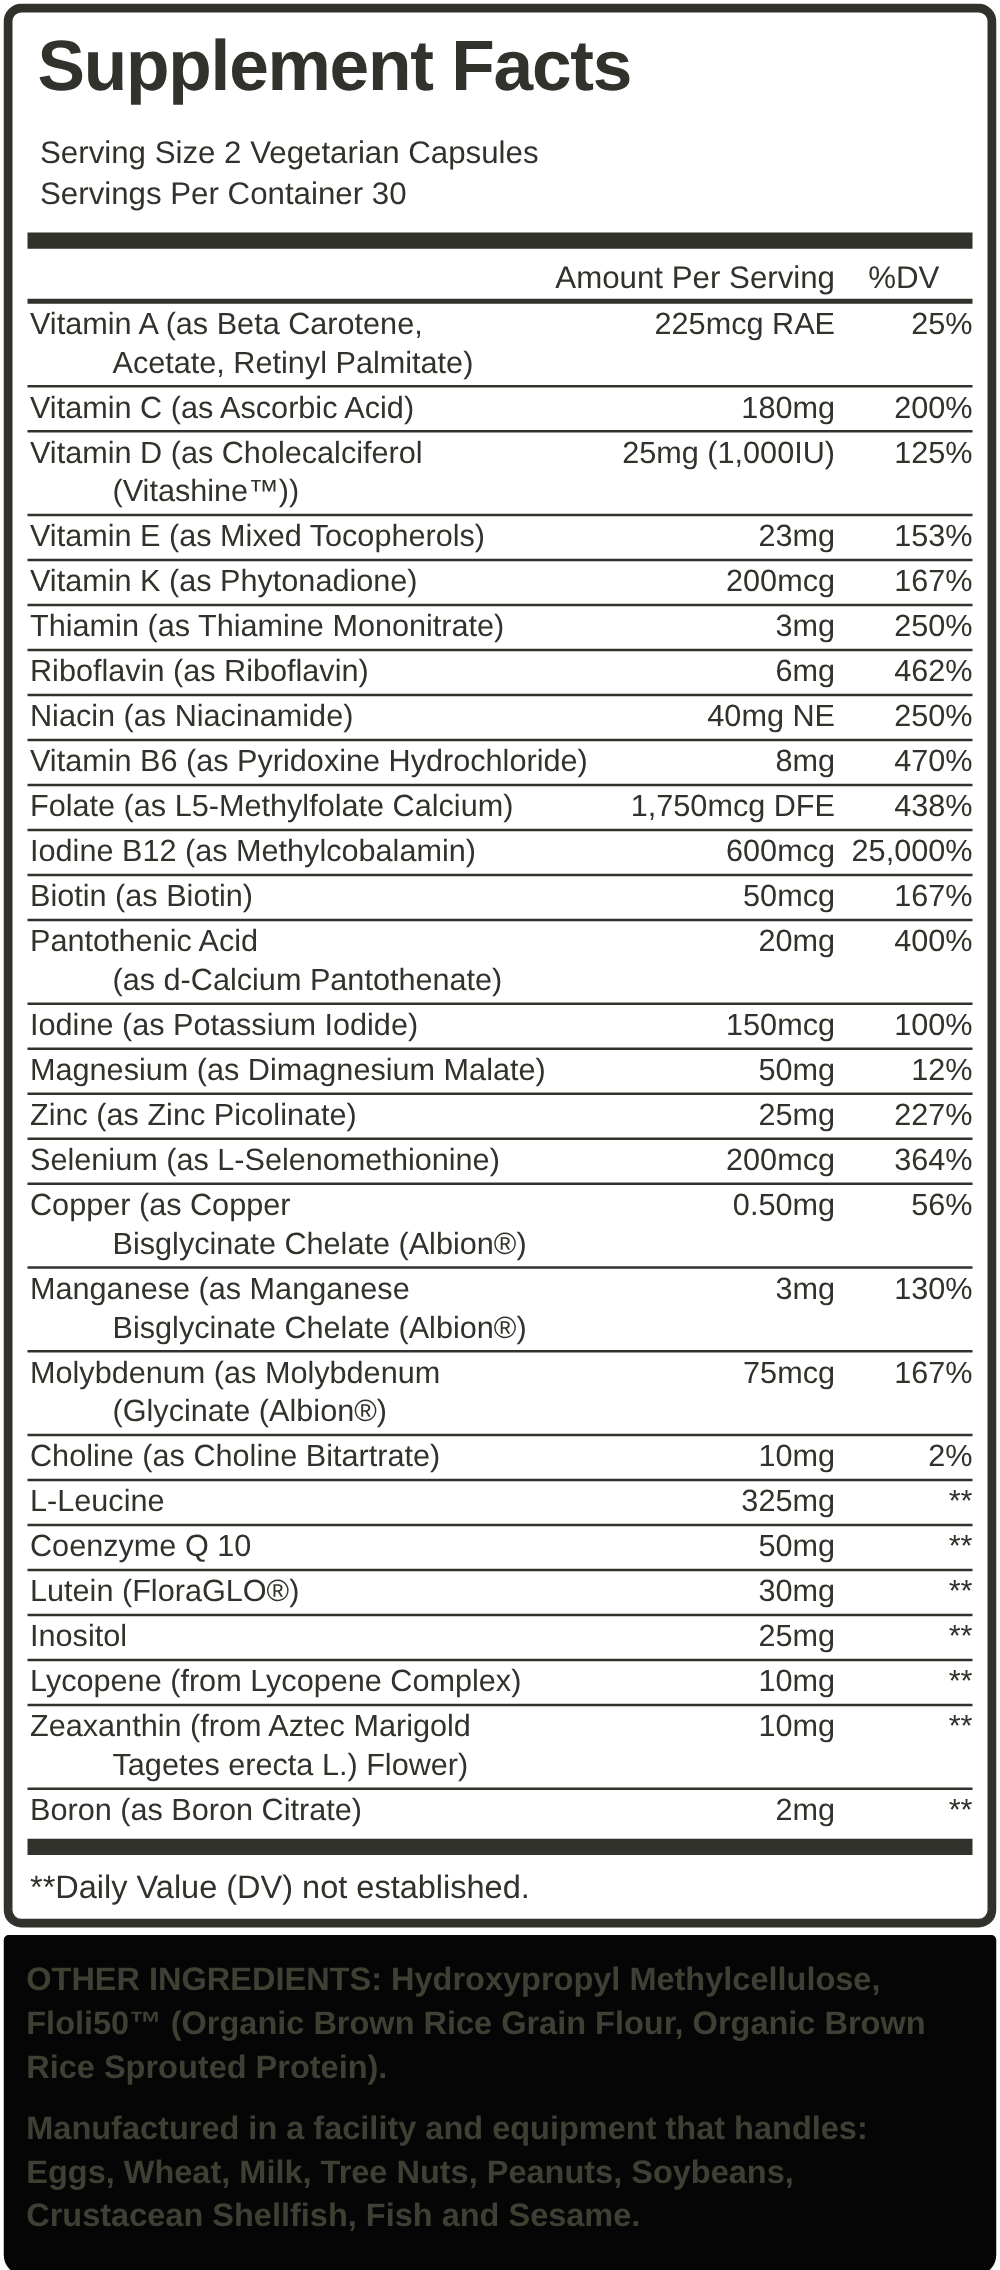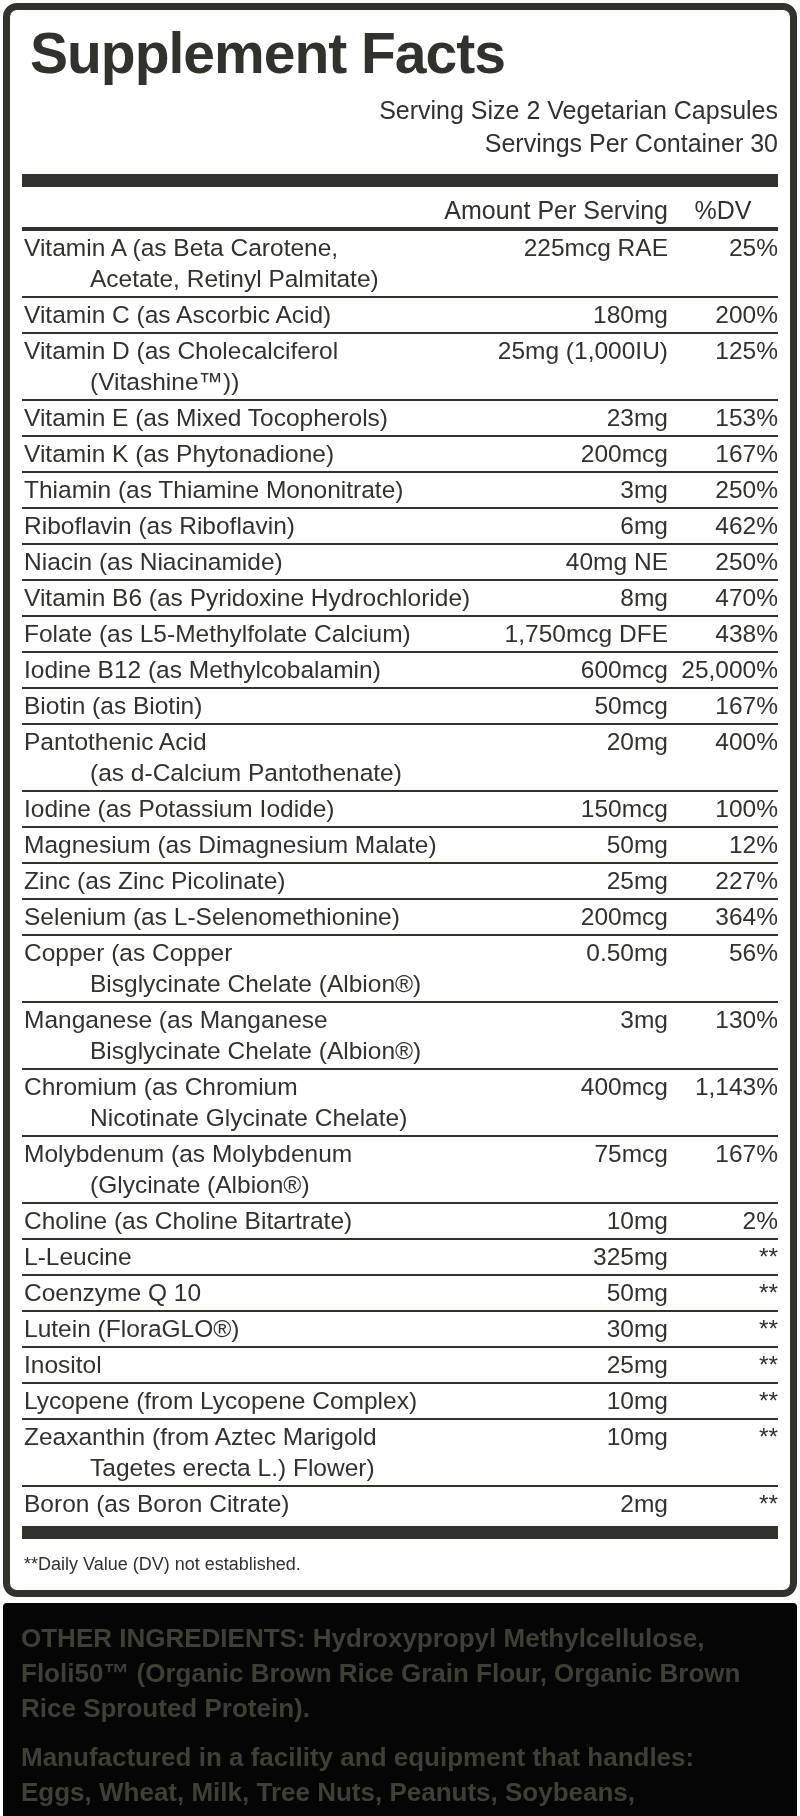--- a/index.html
+++ b/index.html
@@ -22,21 +22,21 @@
     background:var(--panel-bg);
     padding:8px 12px 8px 12px;
   }
   .title{
     font-size:57px;
     font-weight:700;
     letter-spacing:-1px;
     line-height:70px;
     padding-left:8px;
   }
-  .serving-block{margin-top:6px;padding-left:10px;text-align:right;}
+  .serving-block{margin-top:18px;padding-left:10px;}
   .serving-block div{font-size:25px;line-height:33px;}
   .thick-bar{height:13px;background:var(--ink);}
   .bar-top{margin-top:14px;}
   .bar-bottom{margin-top:5px;}
   .hdr{
     display:flex;align-items:flex-end;
     padding:9px 0 3px 0;
     font-size:25px;font-weight:400;line-height:28px;
   }
   .hdr .spacer{flex:1;}
@@ -49,21 +49,21 @@
     padding:1px 0 2px 0;
     border-top:2px solid var(--ink);
     font-size:24.5px;line-height:31px;
   }
   .row:first-child{border-top:none;}
   .cell-name{flex:1;padding-left:2px;}
   .cell-name .l2{padding-left:66px;}
   .cell-amt{width:190px;text-align:right;white-space:nowrap;}
   .cell-dv{width:110px;text-align:right;white-space:nowrap;}
   .footnote{
-    font-size:18px;line-height:32px;
+    font-size:26px;line-height:32px;
     padding:9px 0 2px 2px;
   }
   .footer{
     margin:6px 3px 0 3px;
     background:var(--footer-bg);
     border-radius:4px 4px 16px 16px;
     height:272px;
     padding:18px 18px 0 18px;
     color:var(--footer-ink);
     font-size:26px;font-weight:700;line-height:35px;
@@ -225,28 +225,20 @@
       <div class="row">
         <div class="cell-name">
           <div>Manganese (as Manganese</div>
           <div class="l2">Bisglycinate Chelate (Albion®)</div>
         </div>
         <div class="cell-amt">3mg</div>
         <div class="cell-dv">130%</div>
       </div>
       <div class="row">
         <div class="cell-name">
-          <div>Chromium (as Chromium</div>
-          <div class="l2">Nicotinate Glycinate Chelate)</div>
-        </div>
-        <div class="cell-amt">400mcg</div>
-        <div class="cell-dv">1,143%</div>
-      </div>
-      <div class="row">
-        <div class="cell-name">
           <div>Molybdenum (as Molybdenum</div>
           <div class="l2">(Glycinate (Albion®)</div>
         </div>
         <div class="cell-amt">75mcg</div>
         <div class="cell-dv">167%</div>
       </div>
       <div class="row">
         <div class="cell-name">
           <div>Choline (as Choline Bitartrate)</div>
         </div>

